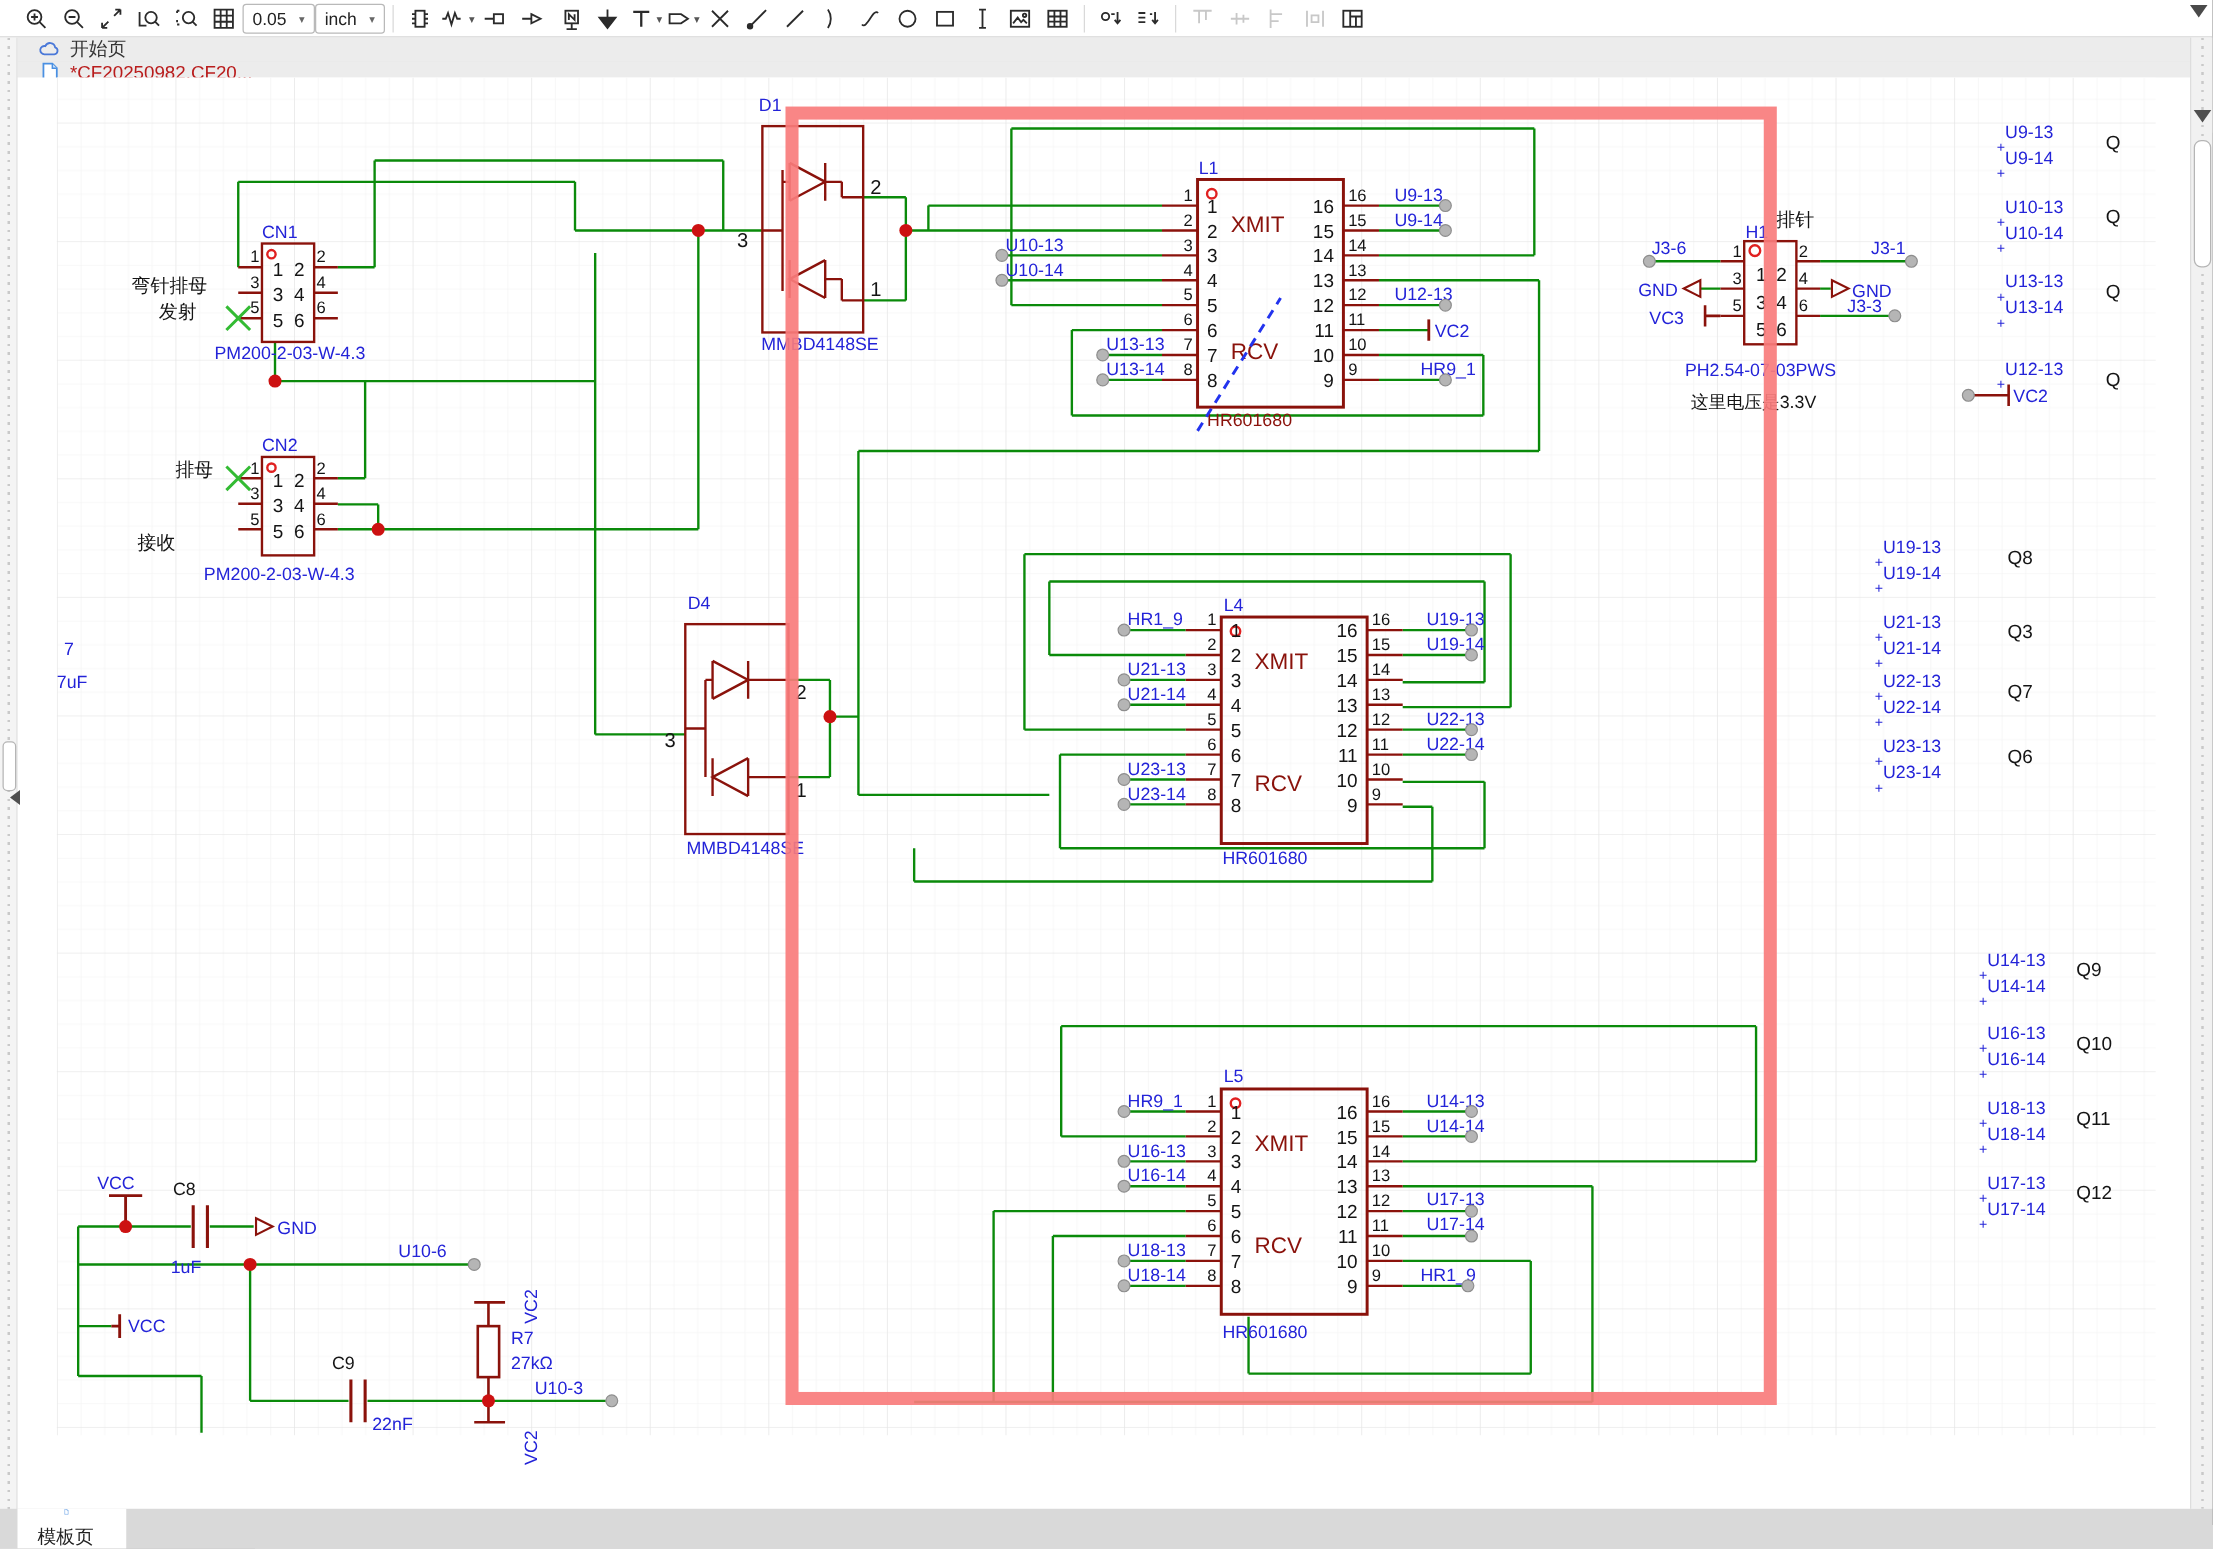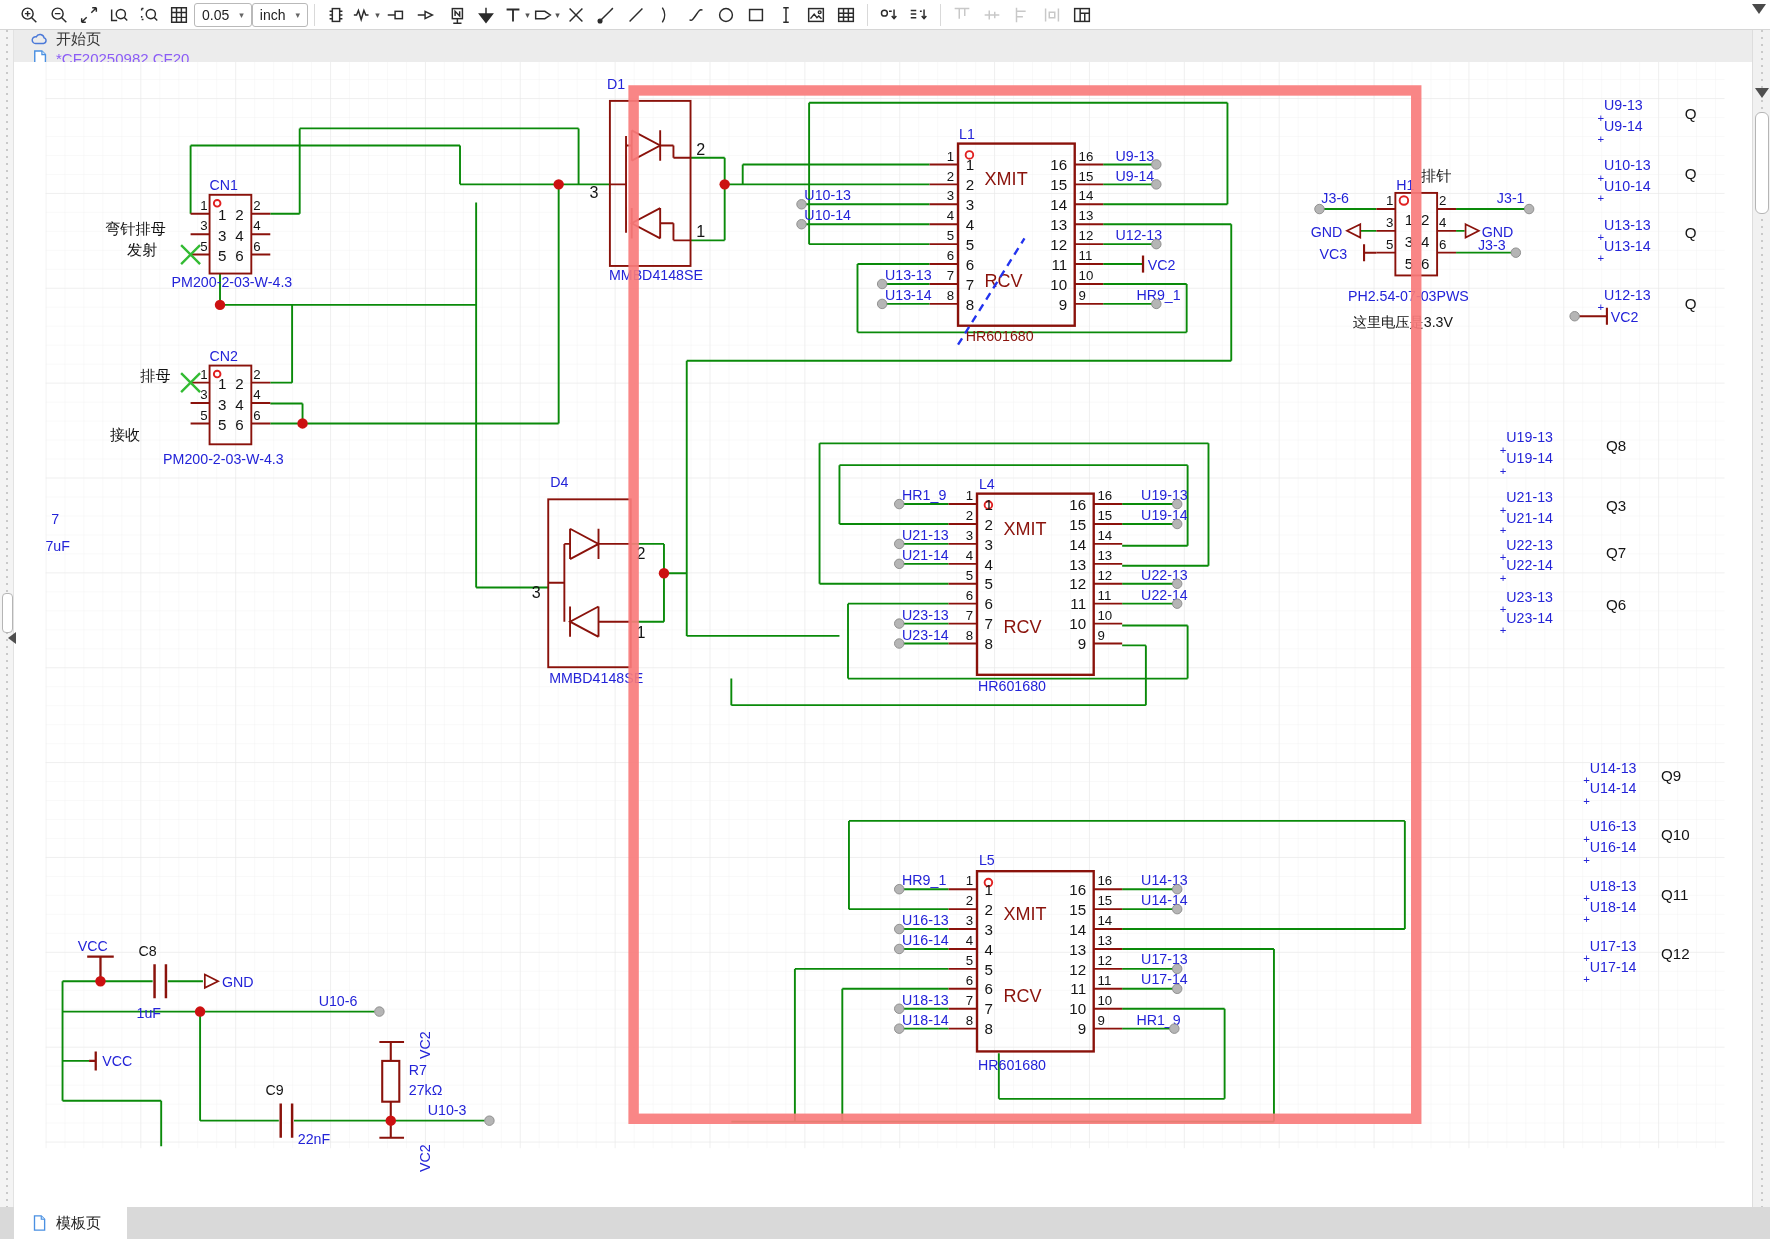--- a/index.html
+++ b/index.html
@@ -15,41 +15,41 @@
   .tsep{width:1px;height:22px;background:#d9d9d9;margin:0 6px;flex:0 0 auto;}
   .tsel{height:22px;border:1px solid #b9b9b9;border-radius:3px;background:#fff;display:flex;
         align-items:center;justify-content:space-between;padding:0 7px;font-size:14px;color:#222;flex:0 0 auto;}
   .tsel .caret{font-size:9px;color:#666;margin-left:10px}
   
   .tabbar{position:absolute;left:0;top:30px;width:1770px;height:32px;background:#e4e4e4;
           display:flex;align-items:stretch;border-bottom:1px solid #d0d0d0;box-sizing:border-box;padding-left:14px;flex-direction:column;}
   .tab{display:flex;align-items:center;gap:7px;padding:0 16px;background:#ececec;
        border-right:1px solid #cccccc;font-size:15px;color:#333;white-space:nowrap;}
   .tab.active{background:#fff;}
-  .tab .tlabel.blue{color:#8b5cf6;}
+  .tab .tlabel.blue{color:#b91c1c;}
   .tab svg{flex:0 0 auto}
   .tabscroll{position:absolute;right:4px;top:4px;width:0;height:0;border:7px solid transparent;border-top:10px solid #4a4a4a;}
   
   .canvas{position:absolute;left:0;top:62px;width:1770px;height:1145px;background:#fff;}
   .sch text{font-family:"Liberation Sans",sans-serif;}
   .tb{fill:var(--net);} .tk{fill:#141414;} .tr{fill:var(--comp);}
   .f12{font-size:12px}.f15{font-size:15px}.f16{font-size:16px}.f17{font-size:17px}.f19{font-size:19px}
   
   .vscroll{position:absolute;right:0;top:30px;width:18px;height:1177px;background:#f1f1f1;border-left:1px solid #ddd;box-sizing:border-box;}
   .vscroll .dots,.lstrip .dots{position:absolute;left:50%;top:0;width:2px;height:100%;transform:translateX(-1px);
       background:repeating-linear-gradient(180deg,#c9c9c9 0 2px,transparent 2px 7px);}
   .vscroll .arr{position:absolute;left:2px;top:58px;width:0;height:0;border:7px solid transparent;border-top:10px solid #4f4f4f;}
   .vscroll .thumb,.lstrip .thumb{position:absolute;left:2px;width:12px;height:100px;background:#fff;border:1px solid #b5b5b5;border-radius:6px;}
   .vscroll .thumb{top:82px;}
   .lstrip{position:absolute;left:0;top:30px;width:14px;height:1209px;background:#f4f4f4;border-right:1px solid #e2e2e2;box-sizing:border-box;}
   .lstrip .thumb{top:563px;width:9px;height:38px;border-radius:4px;}
   .lstrip .arr{position:absolute;left:2px;top:602px;width:0;height:0;border:6px solid transparent;border-right:8px solid #4f4f4f;}
   
   .bottombar{position:absolute;left:0;top:1207px;width:1770px;height:32px;background:#d9d9d9;display:flex;align-items:stretch;}
-  .btab{display:flex;align-items:center;gap:8px;background:#fff;padding:0 26px 0 16px;font-size:15px;color:#222;margin-left:14px;}
+  .btab{display:flex;align-items:center;gap:8px;background:#fff;padding:0 26px 0 16px;font-size:15px;color:#222;margin-left:14px;flex-direction:column;}
 </style>
 </head>
 <body>
 
 <div class="root" style="--wire: #0a8a0a; --comp: #8a120b; --net: #2323d8; --junc: #cc1111; --sel: #f87c7c; --nc: #33bb33;">
 
   <div class="toolbar" id="toolbar">
       <div class="tbtn">
         <svg width="22" height="22" viewBox="0 0 24 24" fill="none" stroke="currentColor" stroke-width="1.6">
           <circle cx="10.5" cy="10.5" r="6"></circle>

